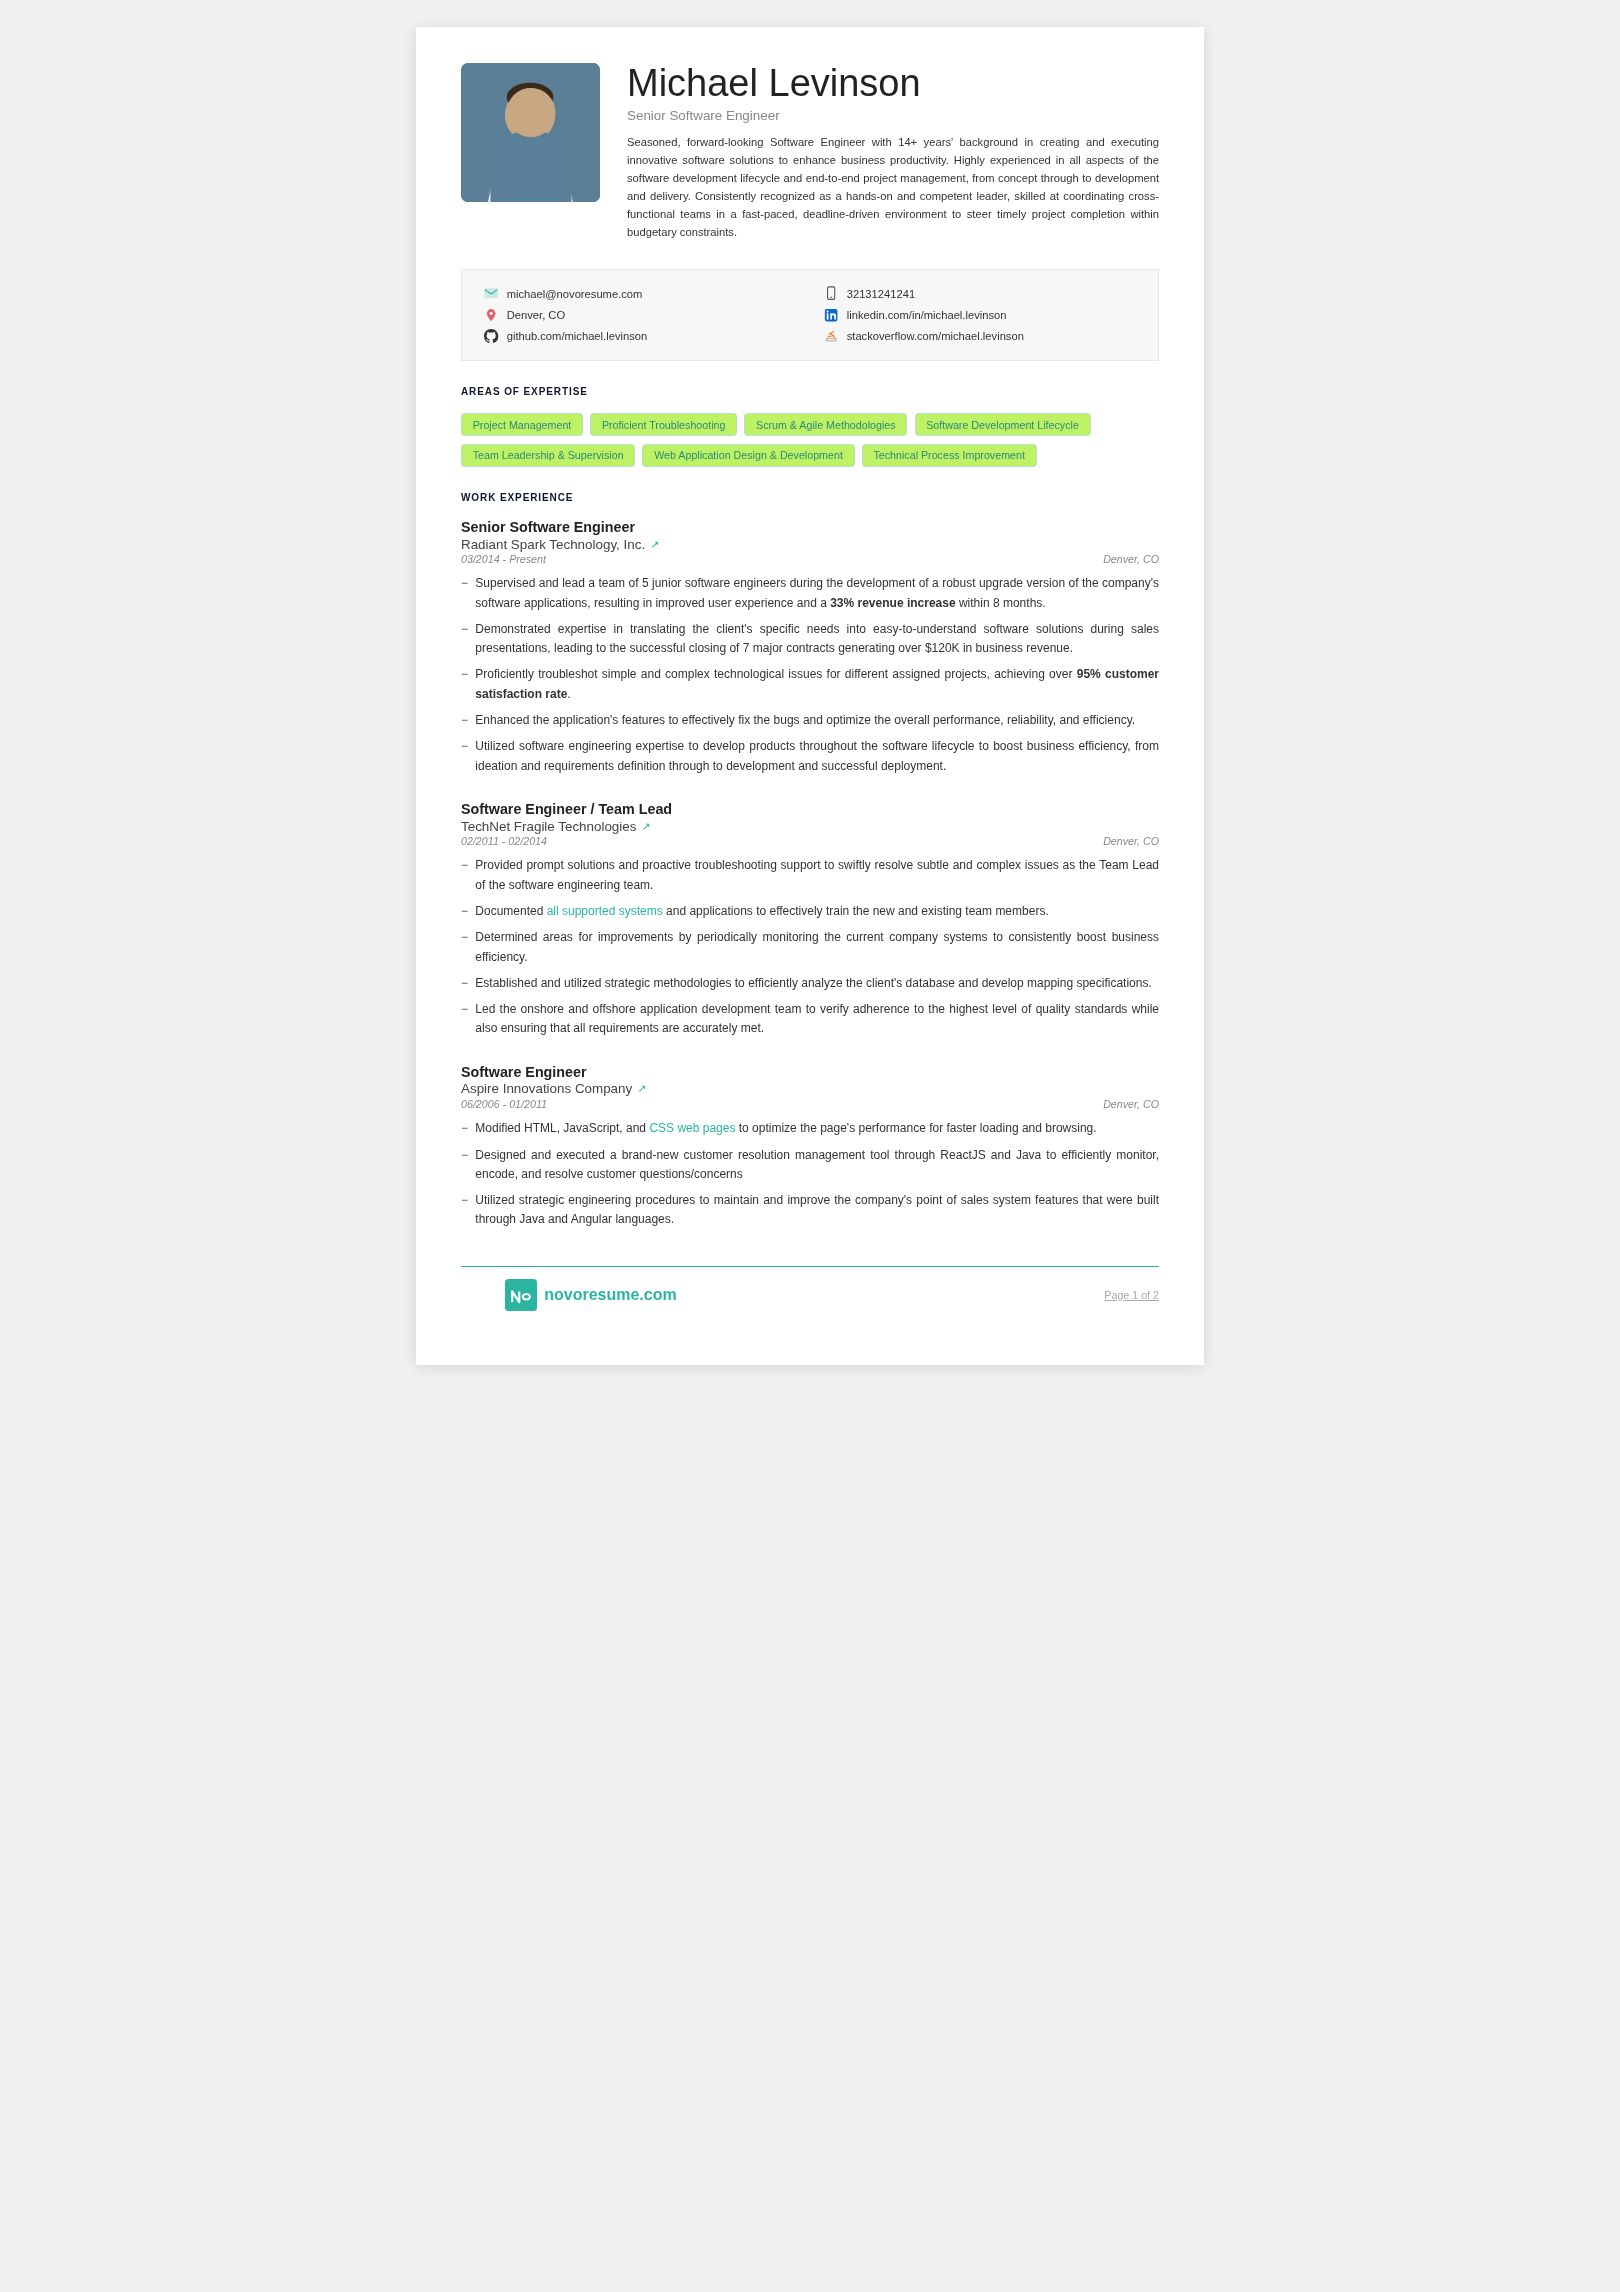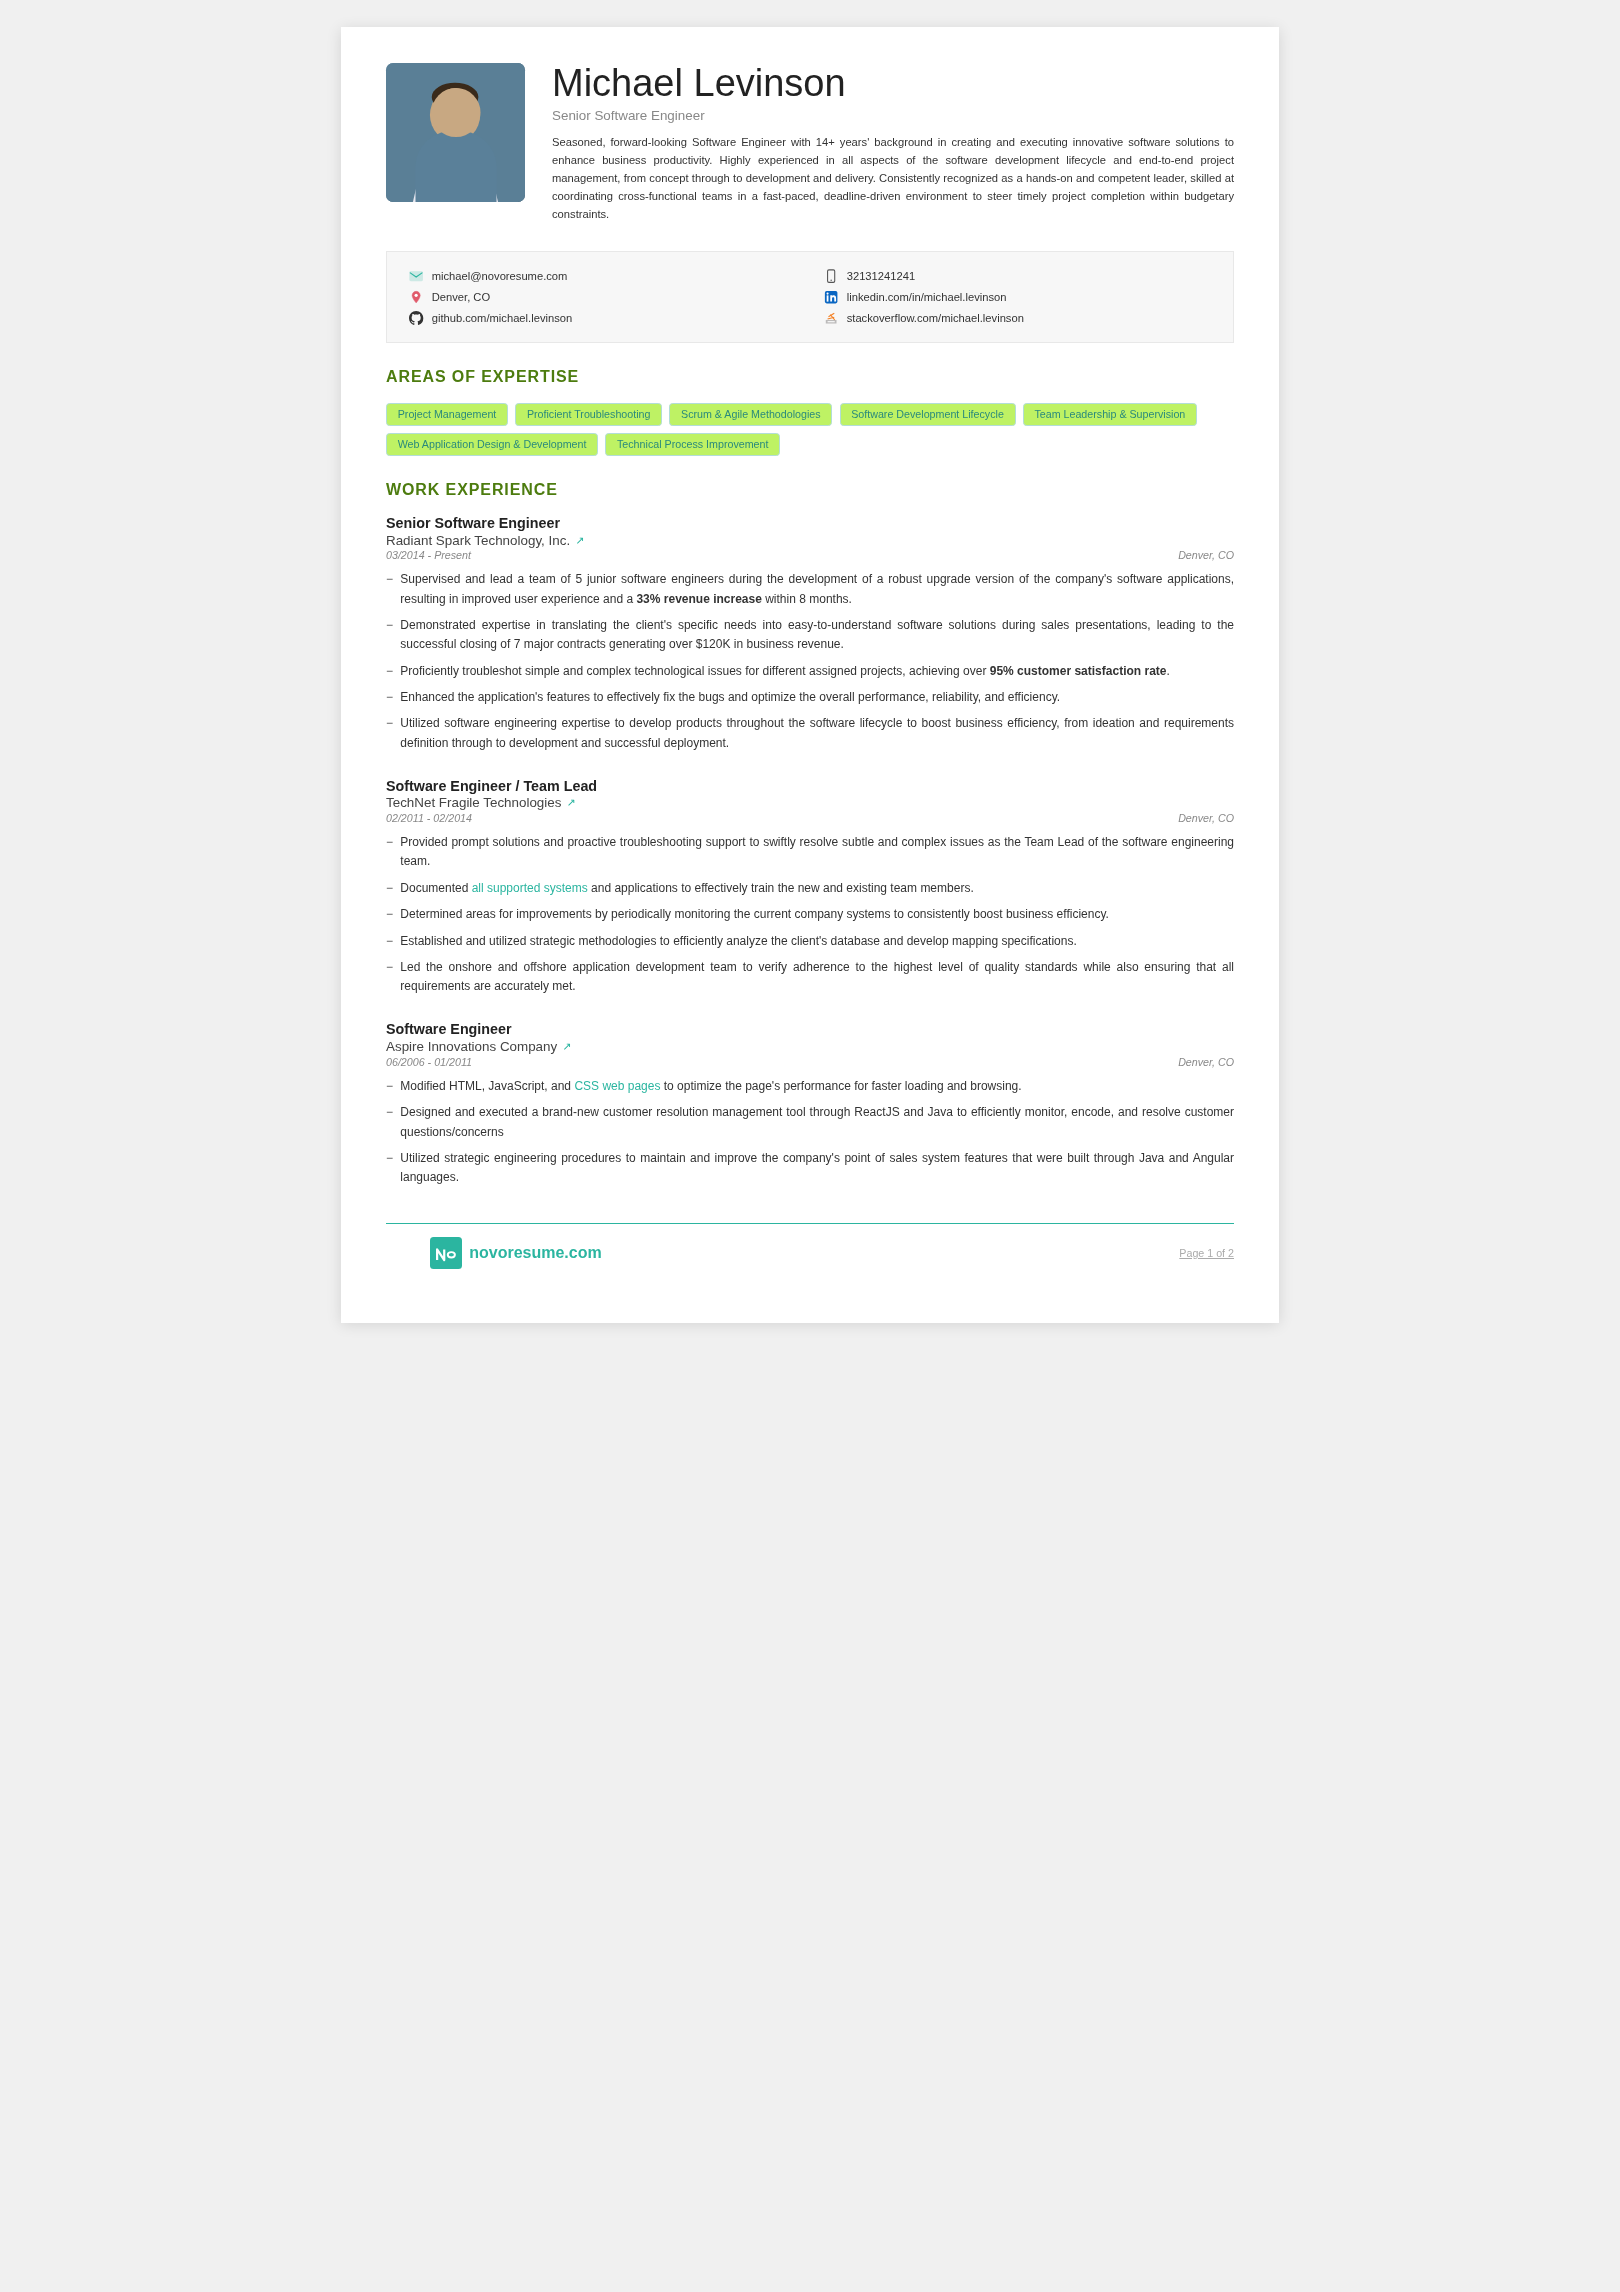--- a/index.html
+++ b/index.html
@@ -4,21 +4,21 @@
   <style>
     * { box-sizing: border-box; margin: 0; padding: 0; }
     body {
       font-family: 'Arial', sans-serif;
       background: #f0f0f0;
       display: flex;
       justify-content: center;
       padding: 27px 0;
     }
     .page {
-      width: 938px;
+      width: 788px;
       background: #fff;
       padding: 36px 45px 54px 45px;
       position: relative;
       box-shadow: 0 1.8px 14.3px rgba(0,0,0,0.12);
     }
     
     .header {
       display: flex;
       align-items: flex-start;
       gap: 27px;
@@ -91,23 +91,23 @@
     .contact-icon {
       width: 16px;
       height: 16px;
       display: flex;
       align-items: center;
       justify-content: center;
       flex-shrink: 0;
     }
     
     .section-title {
-      font-size: 16px;
+      font-size: 10px;
       font-weight: 700;
-      color: #4d7c0f;
+      color: #0f172a;
       text-transform: uppercase;
       letter-spacing: 0.9px;
       margin-bottom: 12.5px;
       padding-bottom: 3.6px;
     }
     
     .expertise-section { margin-bottom: 25px; }
     .expertise-tags {
       display: flex;
       flex-wrap: wrap;

